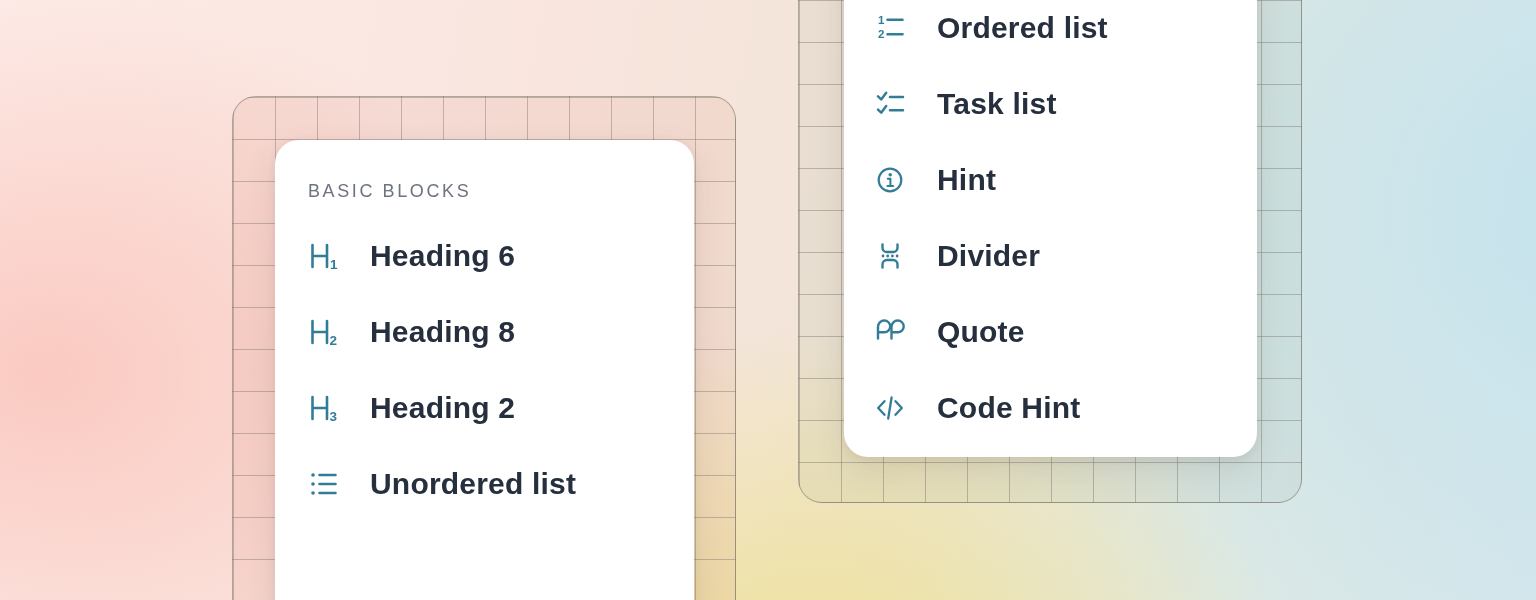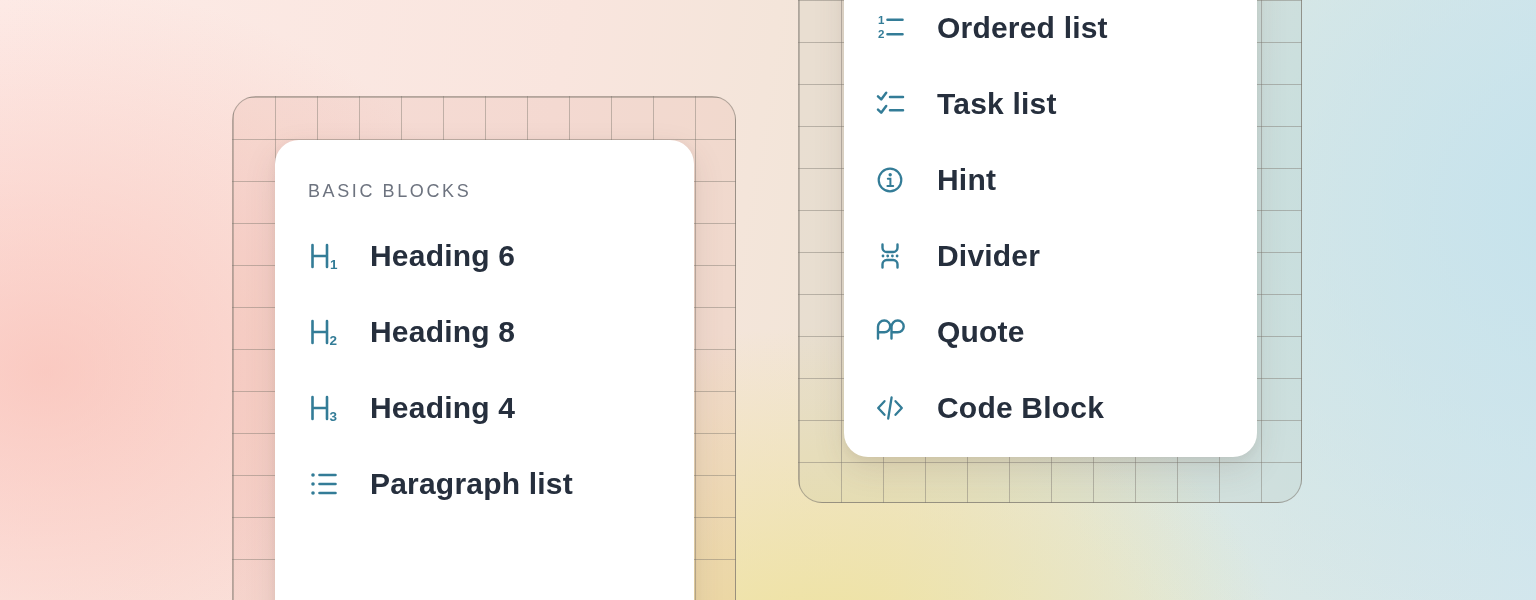--- a/index.html
+++ b/index.html
@@ -93,33 +93,33 @@
       <span class="item-label">Heading 8</span>
     </div>
 
     <div class="menu-item">
       <span class="icon">
         <svg width="30" height="30" viewBox="0 0 30 30" fill="none" stroke="currentColor" stroke-width="2.6" stroke-linecap="round">
           <path d="M4.5 4v22M19 4v22M4.5 15H19"></path>
           <text x="21.5" y="28" font-size="13.5" fill="currentColor" stroke="none">3</text>
         </svg>
       </span>
-      <span class="item-label">Heading 4</span>
+      <span class="item-label">Heading 2</span>
     </div>
 
     <div class="menu-item">
       <span class="icon">
         <svg width="30" height="30" viewBox="0 0 30 30" fill="none" stroke="currentColor" stroke-width="2.6" stroke-linecap="round">
           <circle cx="5" cy="6" r="1.8" fill="currentColor" stroke="none"></circle>
           <circle cx="5" cy="15" r="1.8" fill="currentColor" stroke="none"></circle>
           <circle cx="5" cy="24" r="1.8" fill="currentColor" stroke="none"></circle>
           <path d="M11.5 6h16M11.5 15h16M11.5 24h16"></path>
         </svg>
       </span>
-      <span class="item-label">Paragraph list</span>
+      <span class="item-label">Unordered list</span>
     </div>
   </div>
 
   <div class="card card-right">
 
     <div class="menu-item">
       <span class="icon">
         <svg width="30" height="30" viewBox="0 0 30 30" fill="none" stroke="currentColor" stroke-width="2.6" stroke-linecap="round">
           <text x="3" y="10.5" font-size="11.5" fill="currentColor" stroke="none">1</text>
           <text x="3" y="25" font-size="11.5" fill="currentColor" stroke="none">2</text>
@@ -173,16 +173,16 @@
       </span>
       <span class="item-label">Quote</span>
     </div>
 
     <div class="menu-item">
       <span class="icon">
         <svg width="30" height="30" viewBox="0 0 30 30" fill="none" stroke="currentColor" stroke-width="2.3" stroke-linecap="round" stroke-linejoin="round">
           <path d="M9.5 8.2 3.2 15l6.3 6.8M20.5 8.2 26.8 15l-6.3 6.8M16.6 4.5l-3.4 21"></path>
         </svg>
       </span>
-      <span class="item-label">Code Block</span>
+      <span class="item-label">Code Hint</span>
     </div>
   </div>
 </div>
 
 </body></html>

